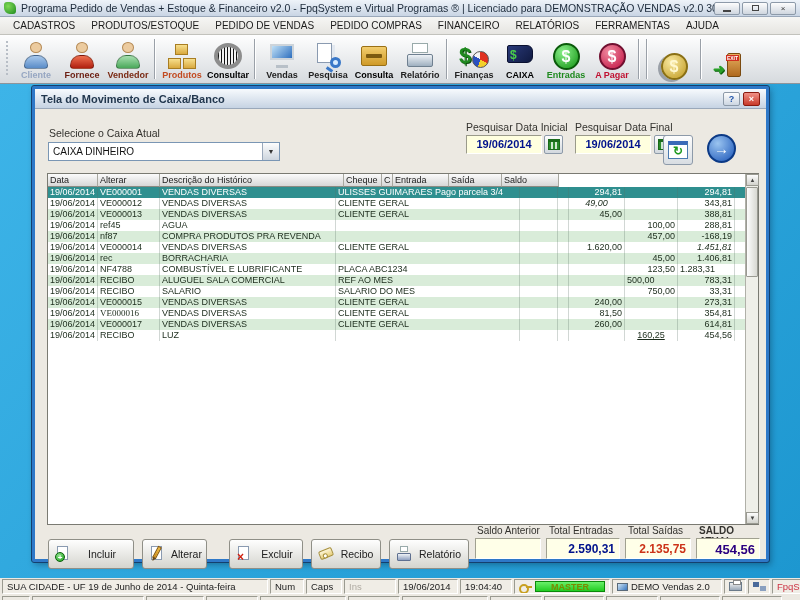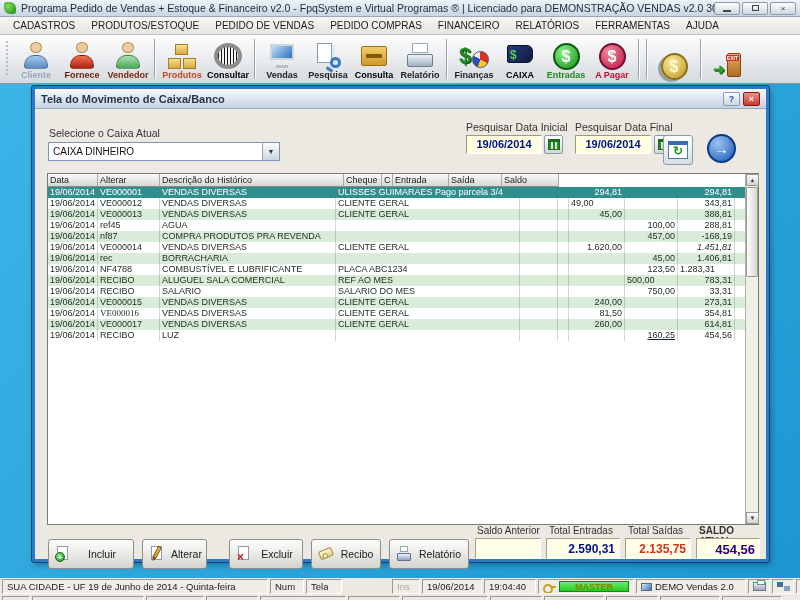--- a/index.html
+++ b/index.html
@@ -393,21 +393,21 @@
               <div class="g-cell" style="width: 53px; text-align: right;"></div>
               <div class="g-cell" style="width: 57px; text-align: right;">294,81</div>
             </div>
             <div class="g-row">
               <div class="g-cell" style="width: 50px; text-align: left;">19/06/2014</div>
               <div class="g-cell" style="width: 62px; text-align: left;">VE000012</div>
               <div class="g-cell" style="width: 176px; text-align: left;">VENDAS DIVERSAS</div>
               <div class="g-cell" style="width: 184px; text-align: left;">CLIENTE GERAL</div>
               <div class="g-cell" style="width: 38px; text-align: left;"></div>
               <div class="g-cell" style="width: 11px; text-align: center;"></div>
-              <div class="g-cell" style="width: 56px; text-align: left;">49,00</div>
+              <div class="g-cell" style="width: 56px; text-align: center; font-style: italic;">49,00</div>
               <div class="g-cell" style="width: 53px; text-align: right;"></div>
               <div class="g-cell" style="width: 57px; text-align: right;">343,81</div>
             </div>
             <div class="g-row green">
               <div class="g-cell" style="width: 50px; text-align: left;">19/06/2014</div>
               <div class="g-cell" style="width: 62px; text-align: left;">VE000013</div>
               <div class="g-cell" style="width: 176px; text-align: left;">VENDAS DIVERSAS</div>
               <div class="g-cell" style="width: 184px; text-align: left;">CLIENTE GERAL</div>
               <div class="g-cell" style="width: 38px; text-align: left;"></div>
               <div class="g-cell" style="width: 11px; text-align: center;"></div>
@@ -526,21 +526,21 @@
               <div class="g-cell" style="width: 57px; text-align: right;">614,81</div>
             </div>
             <div class="g-row">
               <div class="g-cell" style="width: 50px; text-align: left;">19/06/2014</div>
               <div class="g-cell" style="width: 62px; text-align: left;">RECIBO</div>
               <div class="g-cell" style="width: 176px; text-align: left;">LUZ</div>
               <div class="g-cell" style="width: 184px; text-align: left;"></div>
               <div class="g-cell" style="width: 38px; text-align: left;"></div>
               <div class="g-cell" style="width: 11px; text-align: center;"></div>
               <div class="g-cell" style="width: 56px; text-align: right;"></div>
-              <div class="g-cell" style="width: 53px; text-align: right; text-decoration: underline;">160,25</div>
+              <div class="g-cell" style="width: 53px; text-align: center; text-decoration: underline;">160,25</div>
               <div class="g-cell" style="width: 57px; text-align: right;">454,56</div>
             </div>
           </div>
         <div class="vscroll">
           <div class="sbtn">▲</div>
           <div class="sthumb"></div>
           <div class="sbtn down">▼</div>
         </div>
       </div>
 
@@ -592,23 +592,23 @@
 </div>
 
 <div class="statusbar">
     <div class="seg" style="width: 266px;">
       <span class="txt">SUA CIDADE - UF 19 de Junho de 2014 - Quinta-feira</span>
     </div>
     <div class="seg" style="width: 34px;">
       <span class="txt">Num</span>
     </div>
     <div class="seg" style="width: 36px;">
-      <span class="txt">Tela</span>
-    </div>
-    <div class="seg" style="width: 28px; margin-left: 48px;">
+      <span class="txt">Caps</span>
+    </div>
+    <div class="seg" style="width: 52px;">
       <span class="txt" style="color: rgb(176, 172, 164);">Ins</span>
     </div>
     <div class="seg" style="width: 60px;">
       <span class="txt">19/06/2014</span>
     </div>
     <div class="seg" style="width: 52px;">
       <span class="txt">19:04:40</span>
     </div>
     <div class="seg" style="width: 96px;">
       <span class="si-key"></span>

